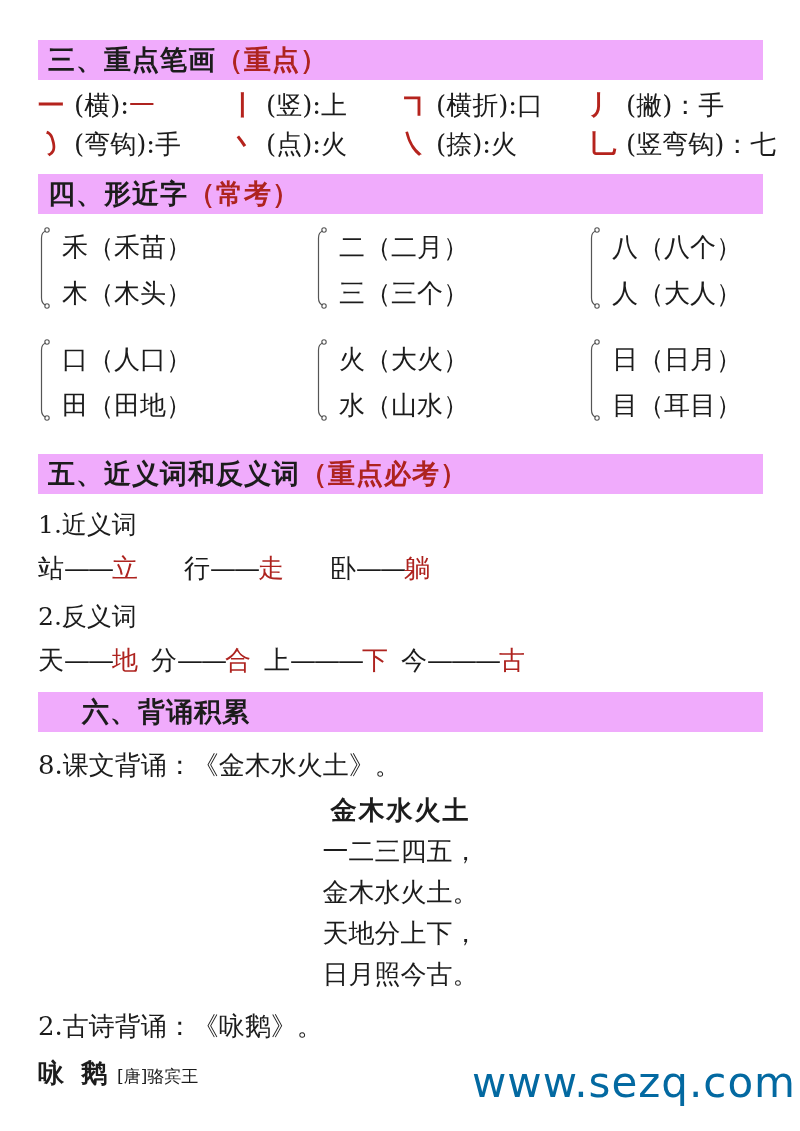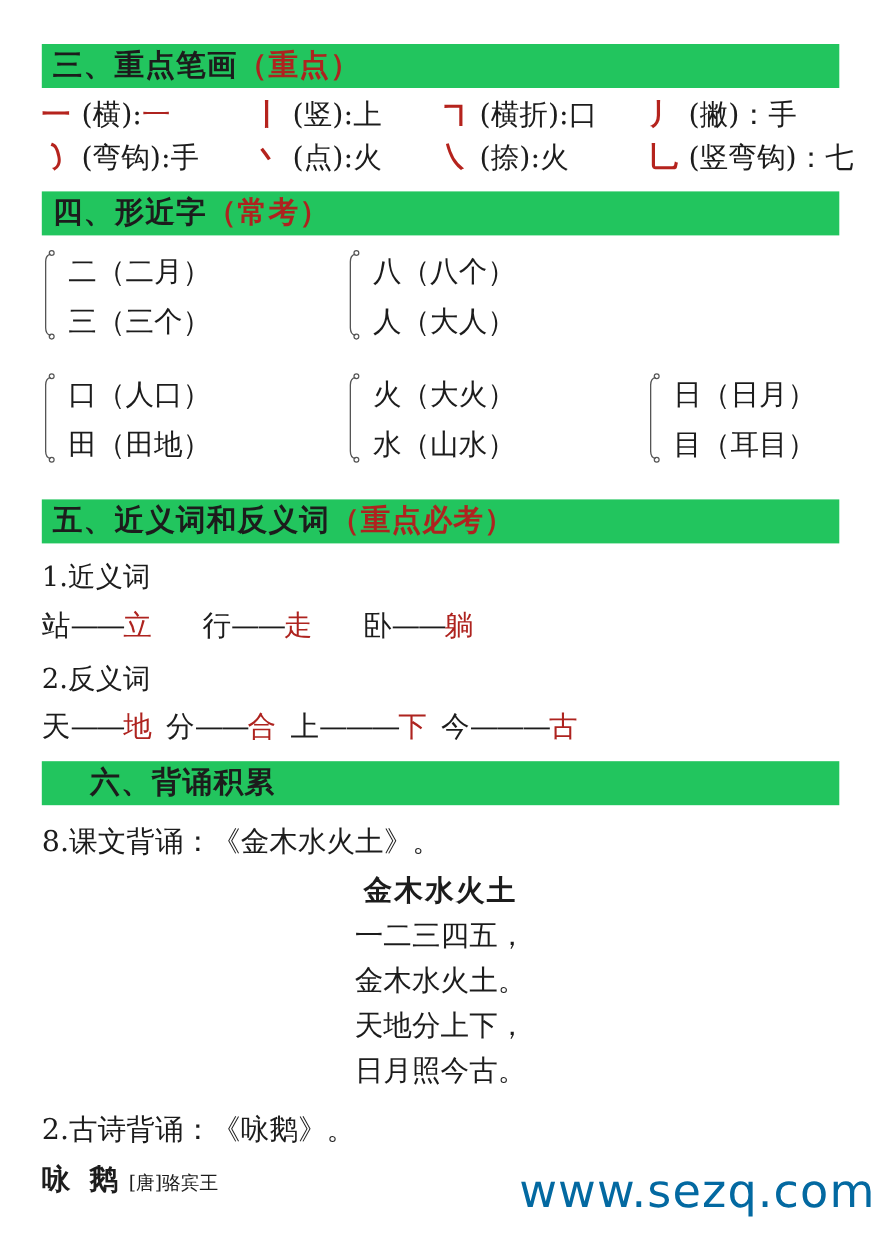--- a/index.html
+++ b/index.html
@@ -2,21 +2,21 @@
 <html><head>
 <meta charset="utf-8">
 <style>
   html,body{margin:0;padding:0;}
   body{
     width:800px;height:1131px;background:#ffffff;position:relative;overflow:hidden;
     font-family:"DejaVu Serif","Liberation Serif",serif;color:#1c1c1c;
   }
   .page{padding:40px 37px 0 38px;box-sizing:border-box;}
   .section-bar{
-    background:#22c55e;font-weight:bold;font-size:27px;line-height:1.0;
+    background:#f0abfc;font-weight:bold;font-size:27px;line-height:1.0;
     padding:6px 8px 7px 10px;letter-spacing:1px;
   }
   .red{color:#ae231f;}
   
   .strokes-grid{
     display:grid;grid-template-columns:192px 170px 190px 1fr;
     row-gap:8px;font-size:26px;padding:10px 0 14px 0;line-height:1.2;
   }
   .stroke-item{white-space:nowrap;}
   .stroke-sym{color:#b5231d;margin-right:10px;font-weight:bold;}
@@ -62,20 +62,31 @@
     <div class="stroke-item"><span class="stroke-sym">㇁</span><span>(弯钩):</span><span>手</span></div>
     <div class="stroke-item"><span class="stroke-sym">丶</span><span>(点):</span><span>火</span></div>
     <div class="stroke-item"><span class="stroke-sym">㇏</span><span>(捺):</span><span>火</span></div>
     <div class="stroke-item"><span class="stroke-sym">乚</span><span>(竖弯钩)：</span><span>七</span></div>
   </div>
 
   <div class="section-bar">
     <span>四、形近字</span><span class="red">（常考）</span>
   </div>
   <div class="groups-row">
+    <div class="group">
+      <span><svg width="14" height="84" viewBox="0 0 14 84">
+            <circle cx="9" cy="4" r="2.2" fill="none" stroke="#555" stroke-width="1.1"></circle>
+            <circle cx="9" cy="80" r="2.2" fill="none" stroke="#555" stroke-width="1.1"></circle>
+            <path d="M8 5 Q3.5 6 3.5 12 L3.5 72 Q3.5 78 8 79" fill="none" stroke="#555" stroke-width="1.2"></path>
+          </svg></span>
+      <div class="glines">
+          <div>禾（禾苗）</div>
+          <div>木（木头）</div>
+        </div>
+    </div>
     <div class="group">
       <span><svg width="14" height="84" viewBox="0 0 14 84">
             <circle cx="9" cy="4" r="2.2" fill="none" stroke="#555" stroke-width="1.1"></circle>
             <circle cx="9" cy="80" r="2.2" fill="none" stroke="#555" stroke-width="1.1"></circle>
             <path d="M8 5 Q3.5 6 3.5 12 L3.5 72 Q3.5 78 8 79" fill="none" stroke="#555" stroke-width="1.2"></path>
           </svg></span>
       <div class="glines">
           <div>二（二月）</div>
           <div>三（三个）</div>
         </div>

